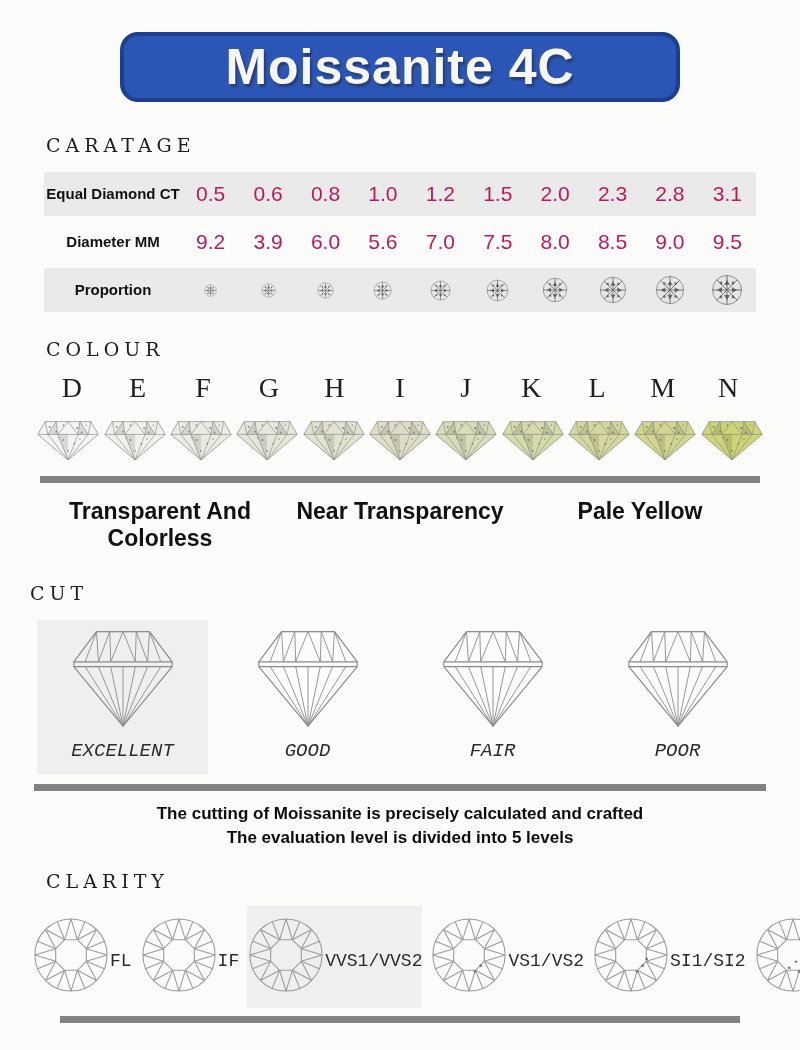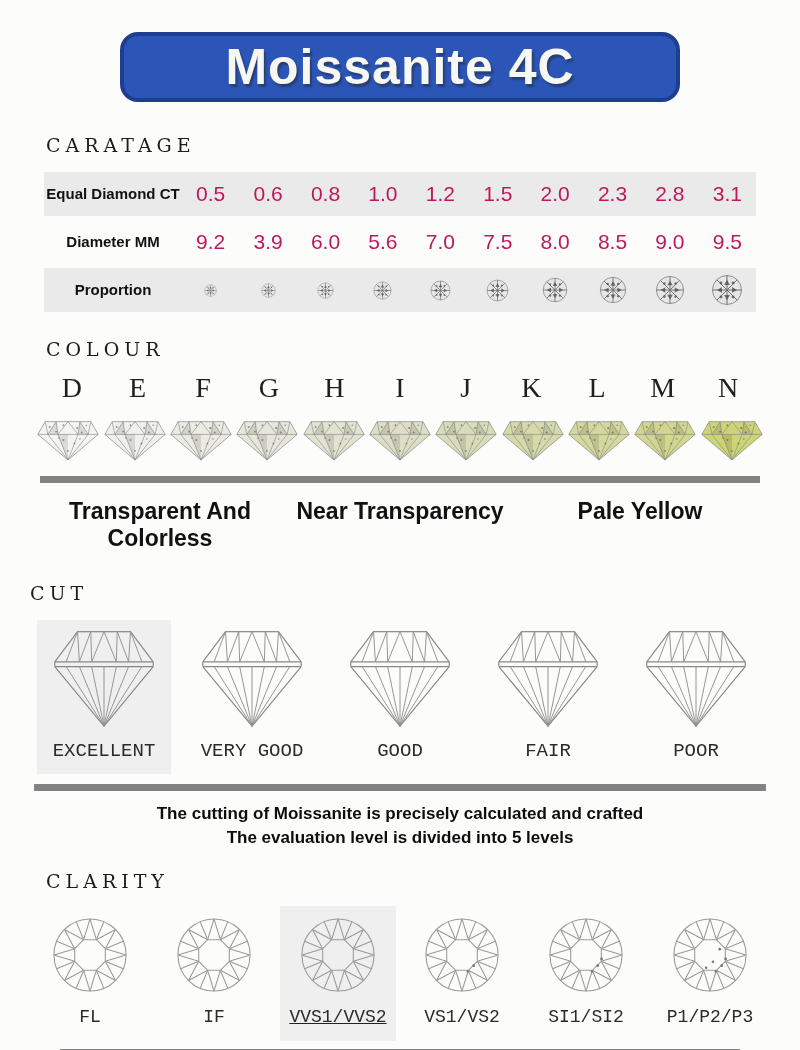--- a/index.html
+++ b/index.html
@@ -51,40 +51,40 @@
     font-family:"Liberation Serif",serif;font-size:28px;color:#1f1f1f;
   }
   .gemrow{width:730px;margin:12px auto 0;display:flex;}
   .gemcol{flex:1;display:flex;justify-content:center;align-items:flex-end;}
   .sidegem{width:64px;height:46px;}
   .bar{height:7px;background:var(--divider,#828282);}
   .bar.colour-bar{width:720px;margin:14px auto 0;}
   .groups{width:720px;margin:15px auto 0;display:flex;}
   .group{flex:1;text-align:center;font-weight:bold;font-size:23px;color:#111;}
   
-  .cutrow{width:740px;margin:16px auto 0;display:flex;}
+  .cutrow{width:740px;margin:16px auto 0;display:flex;font-style:italic;}
   .cut-col{
     flex:1;margin:0 7px;display:flex;flex-direction:column;align-items:center;
     padding:4px 0 12px;
   }
   .cut-col.hl{background:var(--highlight-box,#efefef);}
   .cutgem{width:116px;height:106px;}
   .cut-label{
     margin-top:10px;font-family:"Liberation Mono",monospace;
     font-size:19px;color:#2b2b2b;white-space:nowrap;
   }
   .bar.cut-bar{width:732px;margin:10px auto 0;}
   .caption{margin-top:11px;text-align:center;font-weight:bold;font-size:17px;line-height:1.4;color:#0d0d0d;}
   
   .clarrow{width:744px;margin:14px auto 0;display:flex;}
   .clar-col{
-    flex:1;margin:0 4px;display:flex;flex-direction:column;align-items:center;
+    flex:1;margin:0 4px;display:flex;flex-direction:row;align-items:center;
     padding:10px 0 14px;
   }
-  .clar-col.hl{background:var(--highlight-box,#efefef);text-decoration:underline;}
+  .clar-col.hl{background:var(--highlight-box,#efefef);}
   .clargem{width:78px;height:78px;}
   .clar-label{
     margin-top:13px;font-family:"Liberation Mono",monospace;
     font-size:18px;color:#2b2b2b;white-space:nowrap;
   }
   .bar.clarity-bar{width:680px;margin:8px auto 0;}
 </style>
 </head>
 <body>
 
@@ -718,36 +718,20 @@
           </g>
           <g stroke="#909090" stroke-width="1" fill="none">
             <path d="M32,8 L20,40 M32,8 L34,40 M46,8 L34,40 M46,8 L47,40 M60,8 L47,40 M60,8 L73,40 M74,8 L73,40 M74,8 L86,40 M88,8 L86,40 M88,8 L100,40"></path>
             <path d="M46,8 L32,8 M60,8 L46,8 M74,8 L60,8 M88,8 L74,8"></path>
             <path d="M60,108 L20,45 M60,108 L34,45 M60,108 L47,45 M60,108 L60,45 M60,108 L73,45 M60,108 L86,45 M60,108 L100,45"></path>
           </g>
         </svg>
         <div class="cut-label">EXCELLENT</div>
       </div>
 
-      <div class="cut-col">
-        <svg class="cutgem" viewBox="0 0 120 112">
-          <g stroke="#888888" stroke-width="1.2" fill="none" stroke-linejoin="round">
-            <path d="M32,8 L88,8"></path>
-            <path d="M32,8 L8,40 M88,8 L112,40"></path>
-            <path d="M8,40 L112,40 M8,45 L112,45 M8,40 L8,45 M112,40 L112,45"></path>
-            <path d="M8,45 L60,108 L112,45"></path>
-          </g>
-          <g stroke="#909090" stroke-width="1" fill="none">
-            <path d="M32,8 L20,40 M32,8 L34,40 M46,8 L34,40 M46,8 L47,40 M60,8 L47,40 M60,8 L73,40 M74,8 L73,40 M74,8 L86,40 M88,8 L86,40 M88,8 L100,40"></path>
-            <path d="M46,8 L32,8 M60,8 L46,8 M74,8 L60,8 M88,8 L74,8"></path>
-            <path d="M60,108 L20,45 M60,108 L34,45 M60,108 L47,45 M60,108 L60,45 M60,108 L73,45 M60,108 L86,45 M60,108 L100,45"></path>
-          </g>
-        </svg>
-        <div class="cut-label">VERY GOOD</div>
-      </div>
 
       <div class="cut-col">
         <svg class="cutgem" viewBox="0 0 120 112">
           <g stroke="#888888" stroke-width="1.2" fill="none" stroke-linejoin="round">
             <path d="M32,8 L88,8"></path>
             <path d="M32,8 L8,40 M88,8 L112,40"></path>
             <path d="M8,40 L112,40 M8,45 L112,45 M8,40 L8,45 M112,40 L112,45"></path>
             <path d="M8,45 L60,108 L112,45"></path>
           </g>
           <g stroke="#909090" stroke-width="1" fill="none">

